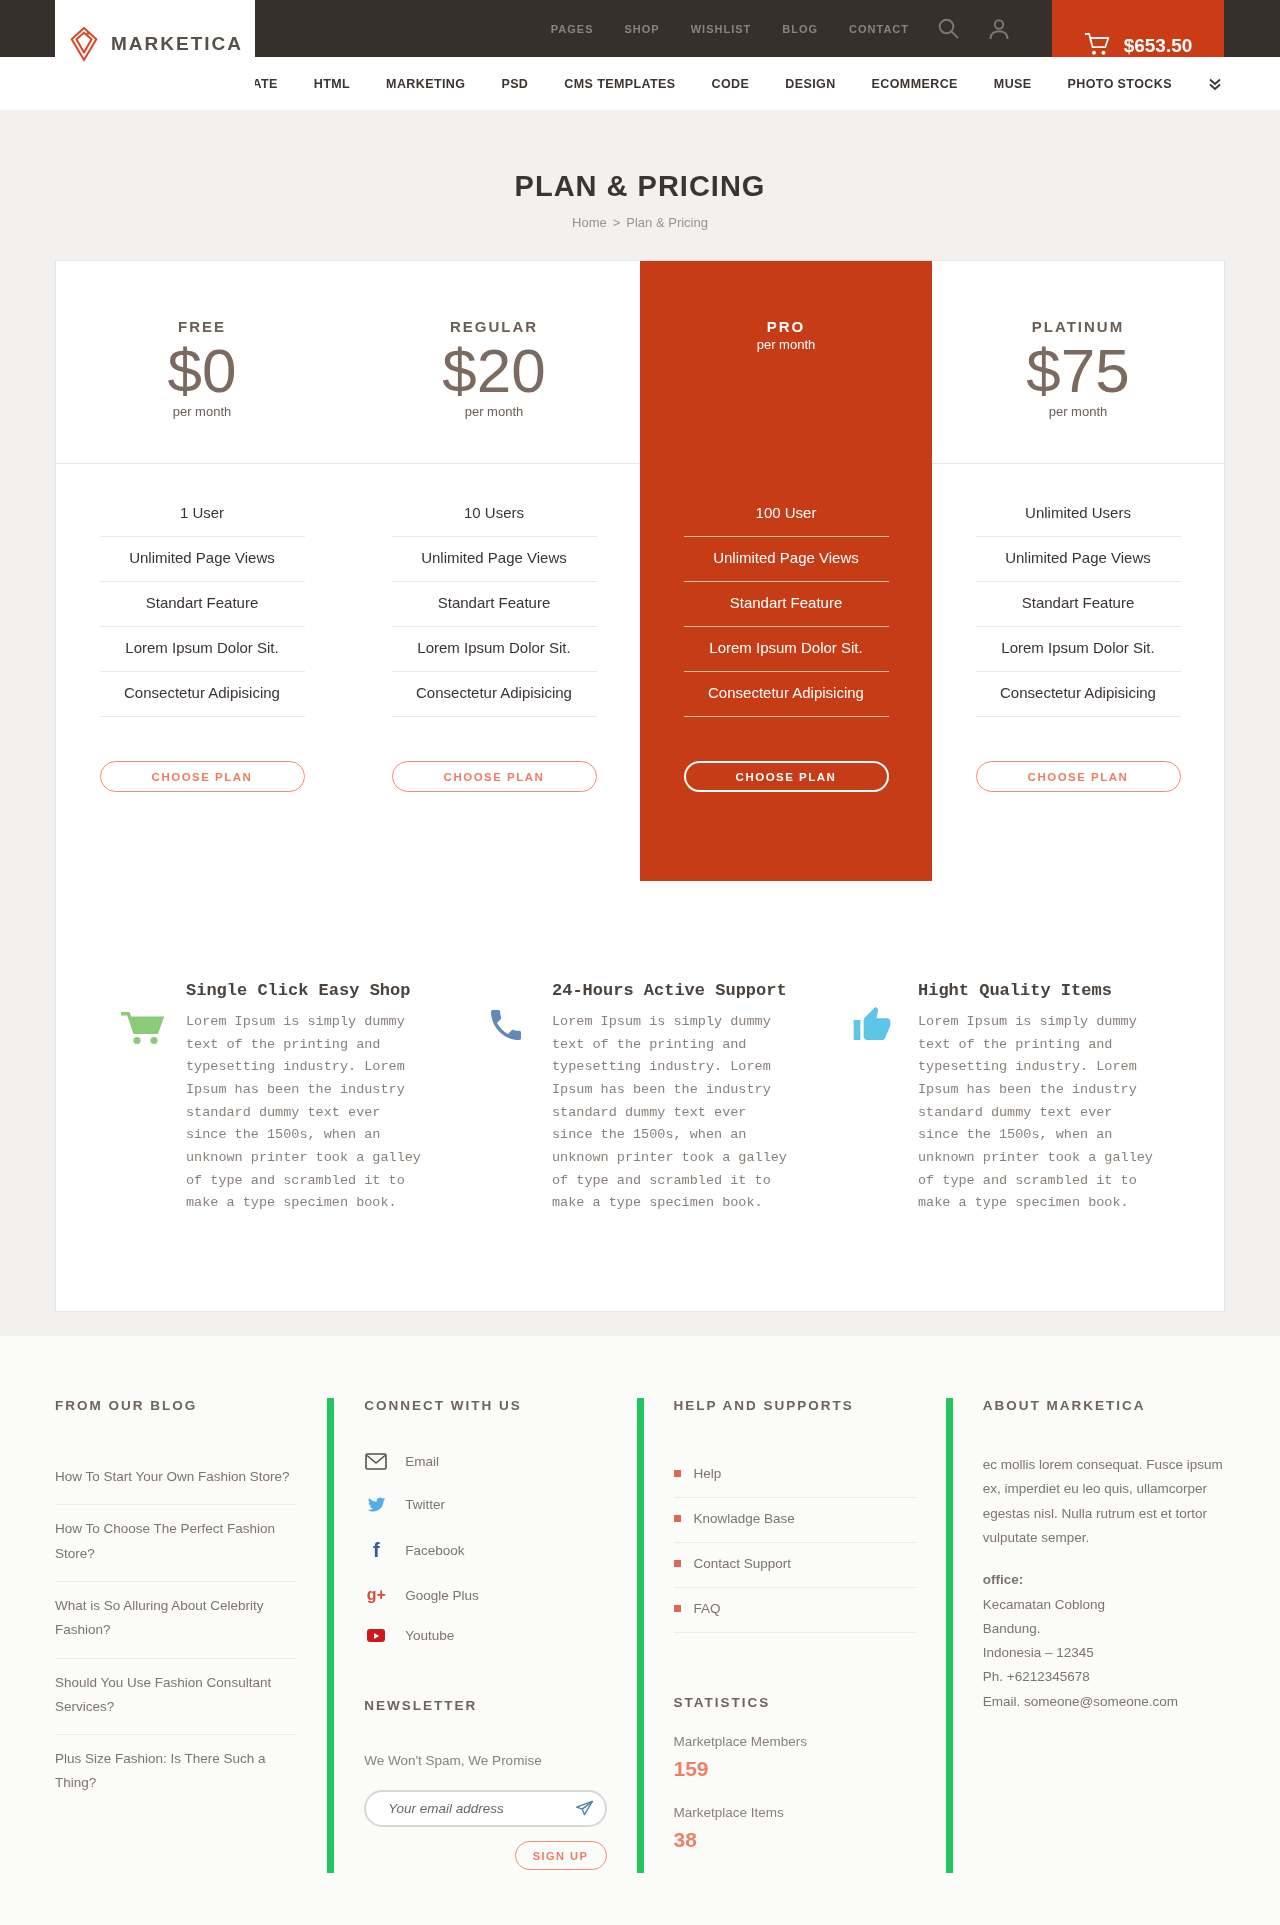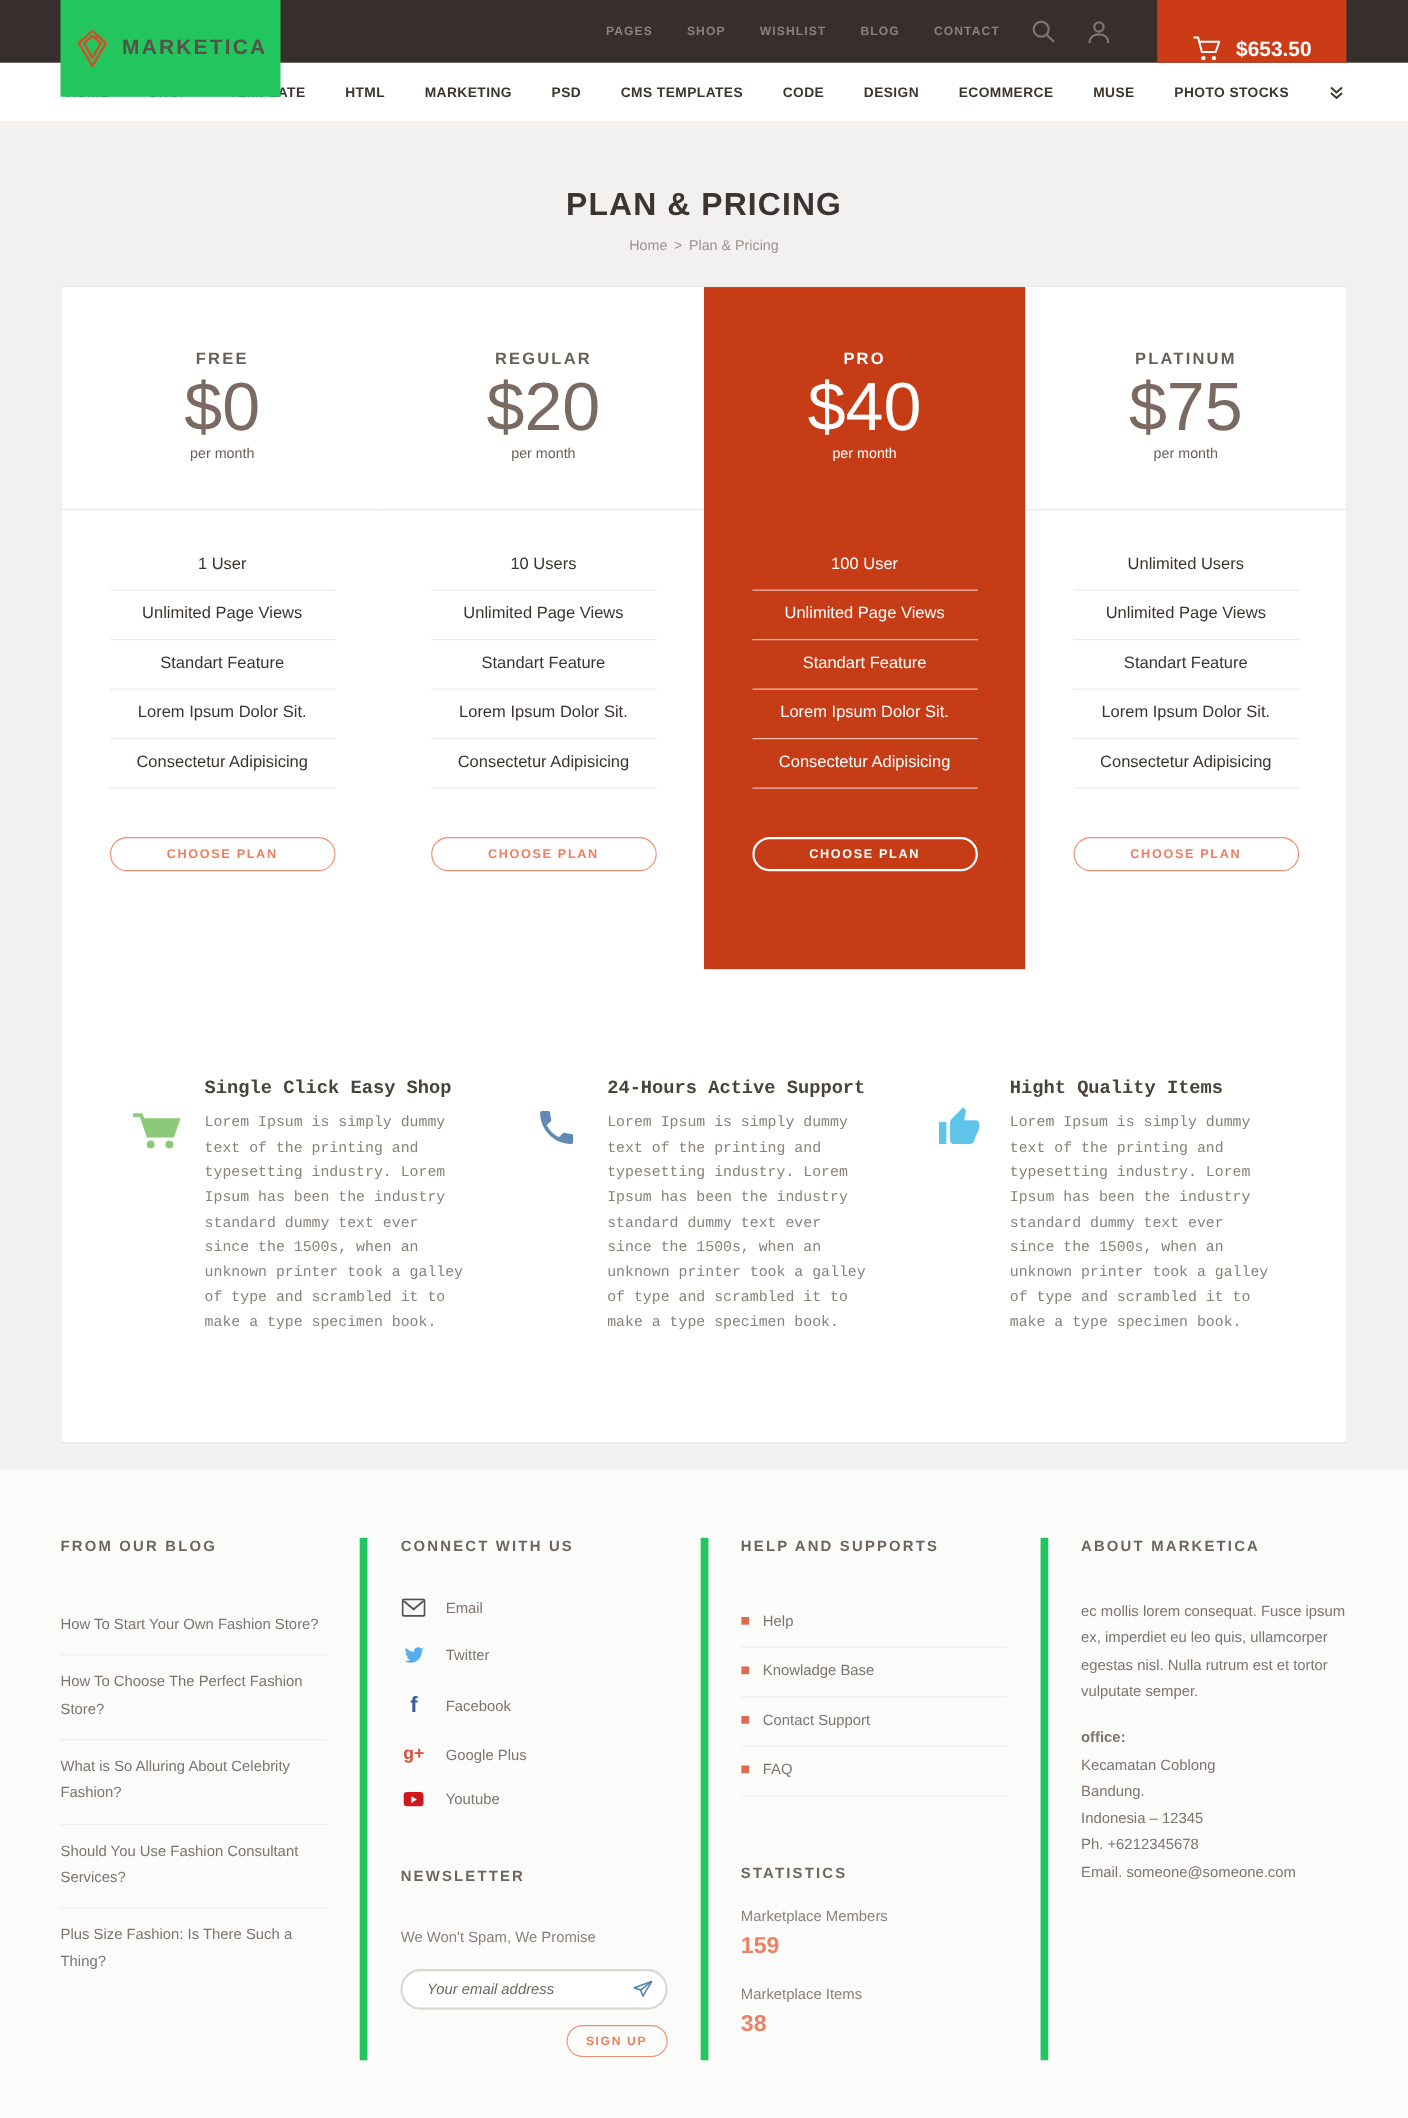--- a/index.html
+++ b/index.html
@@ -3,21 +3,21 @@
 <meta charset="utf-8">
 <style>
   * { margin:0; padding:0; box-sizing:border-box; }
   html,body { width:1280px; }
   body { font-family:"Liberation Sans", sans-serif; background:#f2f1ef; }
   a { text-decoration:none; }
 
   
   .topbar { height:57px; background:#362f2c; display:flex; align-items:center;
             position:relative; padding-right:56px; z-index:20; }
-  .logo-box { position:absolute; left:55px; top:0; width:200px; height:88px; background:#22c55e;
+  .logo-box { position:absolute; left:55px; top:0; width:200px; height:88px; background:#ffffff;
               display:flex; align-items:center; justify-content:center; gap:10px; z-index:30; }
   .brand { font-size:19px; font-weight:bold; letter-spacing:2px; color:#57504b; }
   .topbar-right { margin-left:auto; display:flex; align-items:center; }
   .toplink { font-size:11px; font-weight:bold; letter-spacing:1px; color:#8a827e; margin-left:31px; }
   .top-icon { margin-left:28px; display:flex; align-items:center; cursor:pointer; }
   .cart-btn { margin-left:42px; width:172px; height:57px; background:#cb3c16; border:none;
               display:flex; align-items:flex-end; justify-content:center; gap:13px;
               color:#fff; font-family:inherit; font-size:19px; font-weight:bold; cursor:pointer; }
 
   
@@ -214,21 +214,20 @@
           <div class="feature">Standart Feature</div>
           <div class="feature">Lorem Ipsum Dolor Sit.</div>
           <div class="feature">Consectetur Adipisicing</div>
           <button class="plan-btn">CHOOSE PLAN</button>
         </div>
       </div>
 
       <div class="plan pro">
         <div class="plan-head">
           <div class="plan-name">PRO</div>
-          <div class="plan-price">$40</div>
           <div class="plan-period">per month</div>
         </div>
         <div class="plan-body">
           <div class="feature">100 User</div>
           <div class="feature">Unlimited Page Views</div>
           <div class="feature">Standart Feature</div>
           <div class="feature">Lorem Ipsum Dolor Sit.</div>
           <div class="feature">Consectetur Adipisicing</div>
           <button class="plan-btn">CHOOSE PLAN</button>
         </div>

